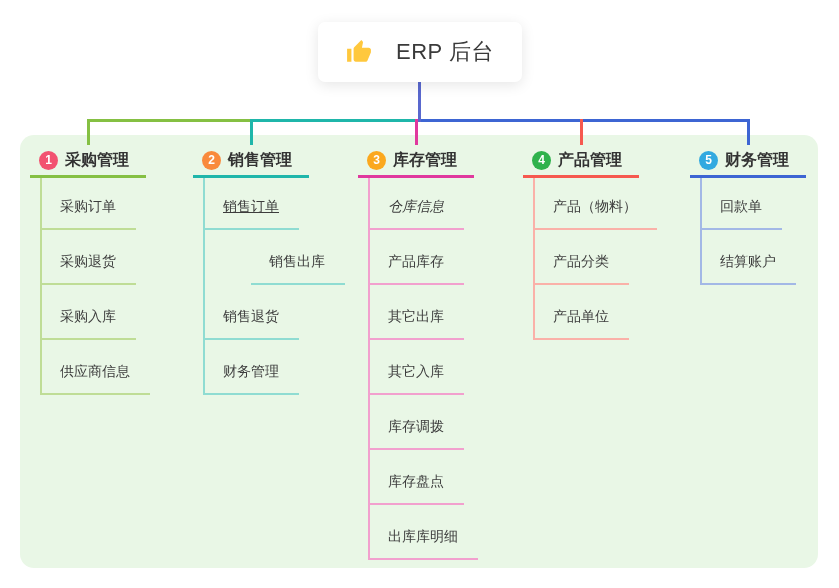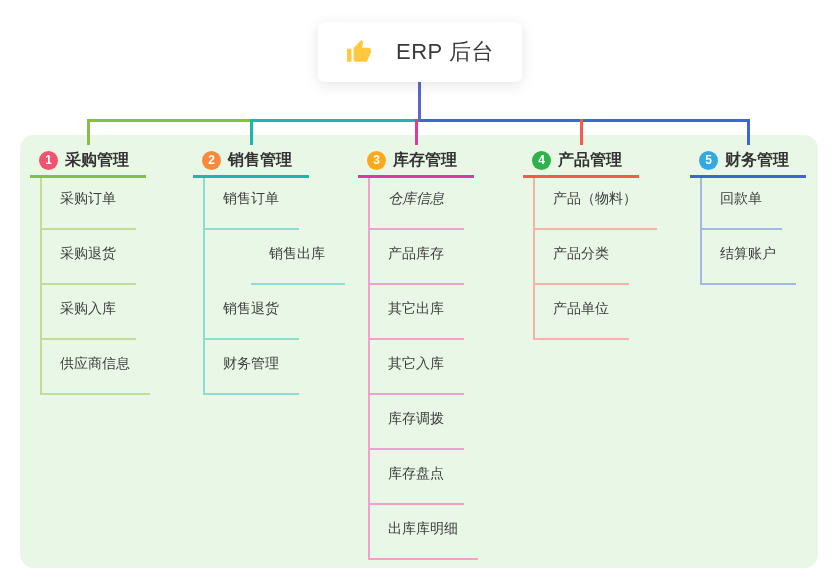--- a/index.html
+++ b/index.html
@@ -26,21 +26,21 @@
   }
   .badge{
     width:19px;height:19px;border-radius:50%;color:#fff;font-size:12px;font-weight:700;
     display:flex;align-items:center;justify-content:center;flex:0 0 19px;line-height:1;
   }
   .branch-label{font-size:16px;font-weight:600;color:#333333;white-space:nowrap;}
   .children{margin-left:10px;border-left:2px solid;width:max-content;}
   .child-row{height:55px;display:flex;align-items:flex-end;}
   .child-row:first-child{height:52px;}
   .child{
-    font-size:14px;color:#3d3d3d;line-height:1;padding:0 20px 23px 18px;
+    font-size:14px;color:#3d3d3d;line-height:1;padding:0 20px 15px 18px;
     border-bottom:2px solid;white-space:nowrap;
   }
 </style>
 </head>
 <body>
 
 <div id="canvas">
   <div class="panel" id="panel" style="background: rgb(233, 247, 230);"></div>
   <div id="connectors">
       <div class="line" style="left: 86.5px; top: 119px; width: 334px; height: 3px; background: rgb(133, 192, 67);"></div>
@@ -80,21 +80,21 @@
           </div>
         </div>
       </div>
       <div class="branch" style="left: 193px; top: 145px;">
         <div class="branch-title" style="width: 116px; border-bottom-color: rgb(31, 182, 170);">
           <span class="badge" style="background: rgb(249, 138, 60);">2</span>
           <span class="branch-label">销售管理</span>
         </div>
         <div class="children" style="border-left-color: rgb(143, 220, 210);">
           <div class="child-row">
-            <span class="child" style="border-bottom-color: rgb(143, 220, 210);">销售订单</span>
+            <span class="child" style="border-bottom-color: rgb(143, 220, 210); text-decoration: underline;">销售订单</span>
           </div>
           <div class="child-row">
             <span class="child" style="border-bottom-color: rgb(143, 220, 210); margin-left: 46px;">销售出库</span>
           </div>
           <div class="child-row">
             <span class="child" style="border-bottom-color: rgb(143, 220, 210);">销售退货</span>
           </div>
           <div class="child-row">
             <span class="child" style="border-bottom-color: rgb(143, 220, 210);">财务管理</span>
           </div>

